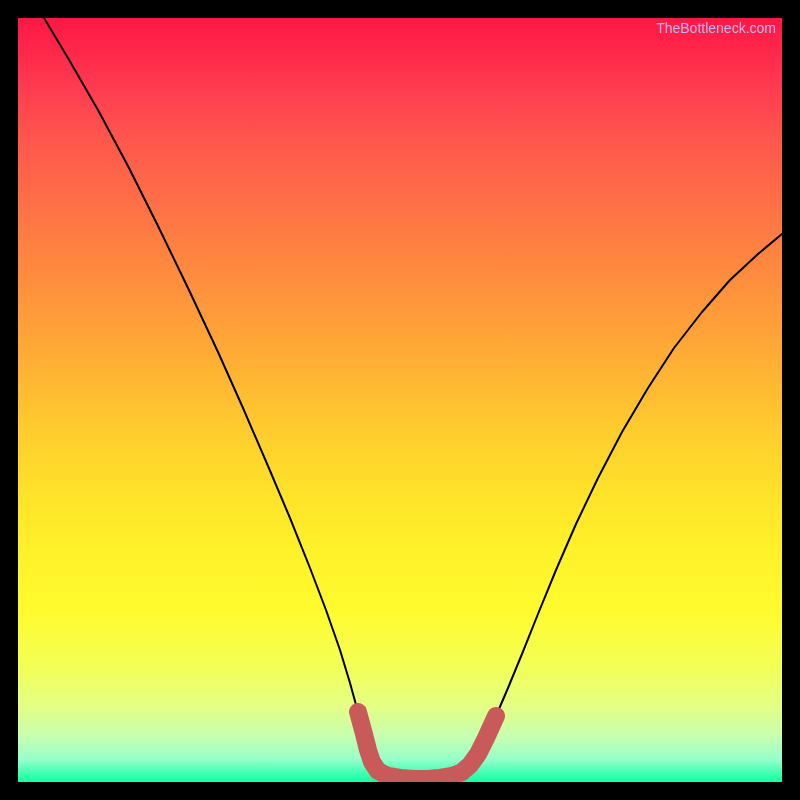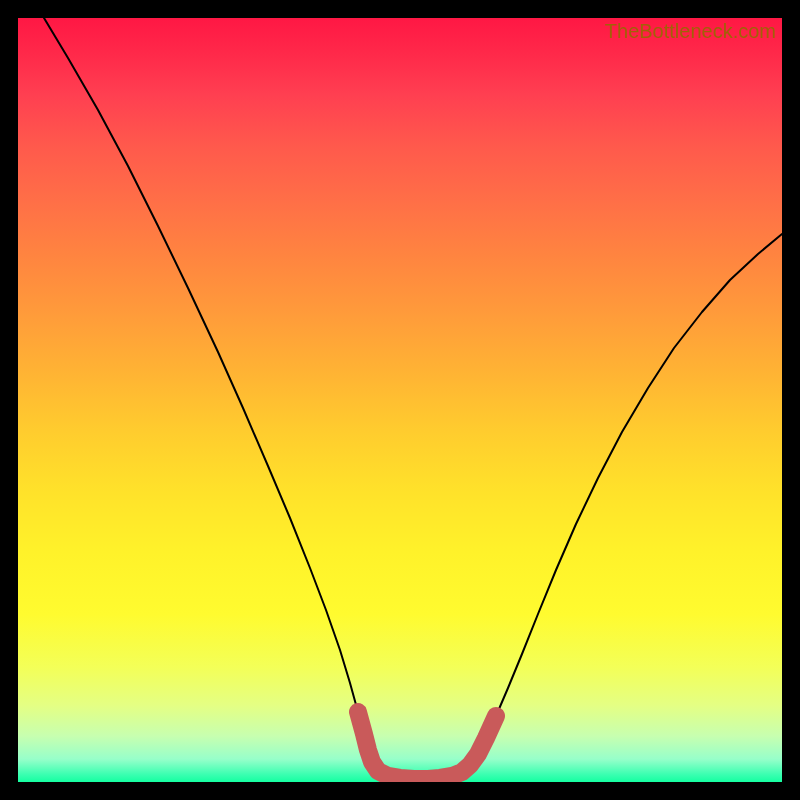--- a/index.html
+++ b/index.html
@@ -17,21 +17,21 @@
   #ffcc2e 54%,
   #ffe22a 62%,
   #fff22a 70%,
   #fffb2f 78%,
   #f3ff58 85%,
   #e4ff84 90%,
   #c7ffb0 94%,
   #97ffca 97%,
   #3bffb1 99%,
   #15ffa1 100%)}
-.wm{position:absolute;top:20px;right:24px;color:#a16207;font-size:20px;z-index:3}
+.wm{position:absolute;top:20px;right:24px;color:#c4b5fd;font-size:14px;z-index:3}
 svg.curves{position:absolute;inset:0;z-index:2}
 </style>
 </head>
 <body>
 
 <div class="frame">
   <div class="plot">
     <div class="grad"></div>
     <svg class="curves" viewBox="0 0 764 764" preserveAspectRatio="none">
       <polyline fill="none" stroke-linecap="round" stroke-linejoin="round" id="s0" stroke="#000000" stroke-width="2" points="26,0 50,40 80,92 110,148 140,208 170,270 200,334 225,390 250,448 272,500 292,550 308,592 322,632 332,665 340,694 346,716 350,732 354,744 360,753 370,758 382,760 396,761 410,761 422,760 434,758 444,754 452,747 460,736 468,720 478,698 490,670 504,636 520,596 538,552 558,506 580,460 604,414 630,370 656,330 684,294 712,262 740,236 764,216"></polyline>

